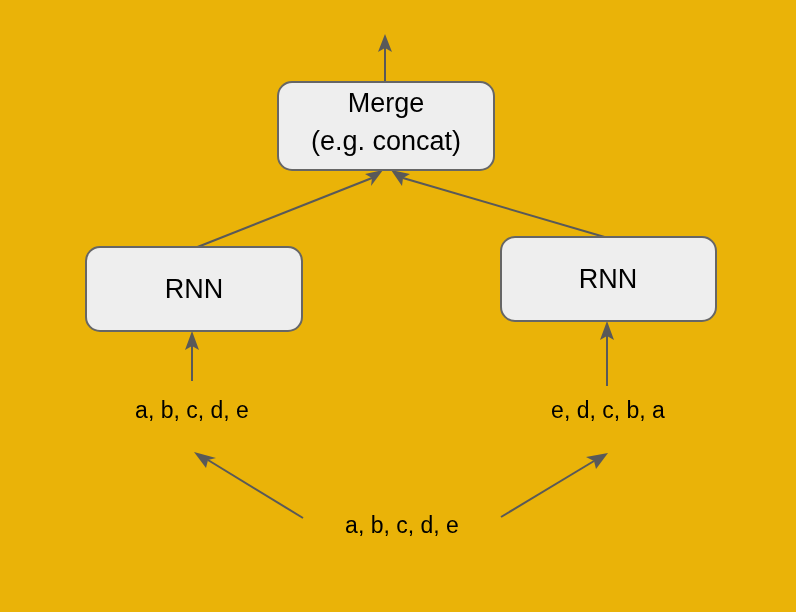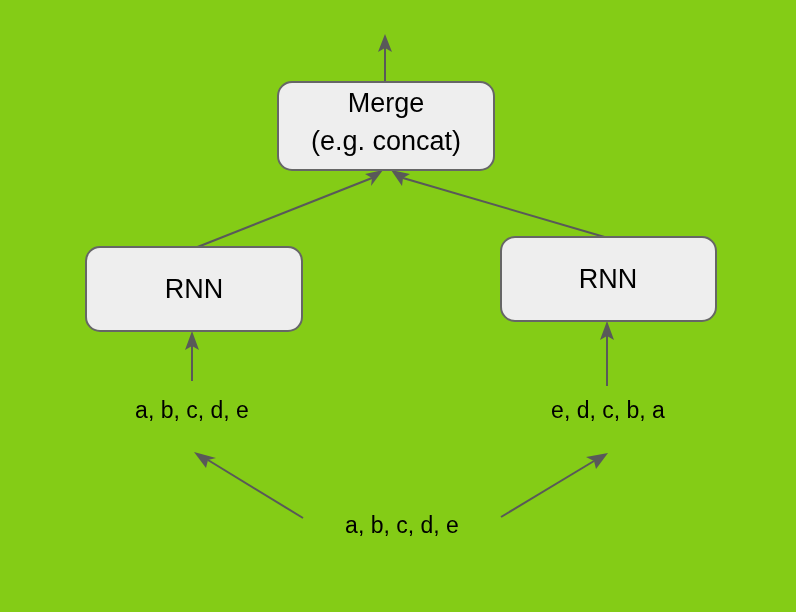--- a/index.html
+++ b/index.html
@@ -10,21 +10,21 @@
   body {
     width: 796px;
     height: 612px;
     font-family: "Liberation Sans", sans-serif;
     overflow: hidden;
   }
   #diagram-root {
     position: relative;
     width: 796px;
     height: 612px;
-    background: #84cc16;
+    background: #eab308;
   }
   #diagram-svg {
     position: absolute;
     left: 0;
     top: 0;
     width: 796px;
     height: 612px;
     display: block;
   }
   .node-box {

